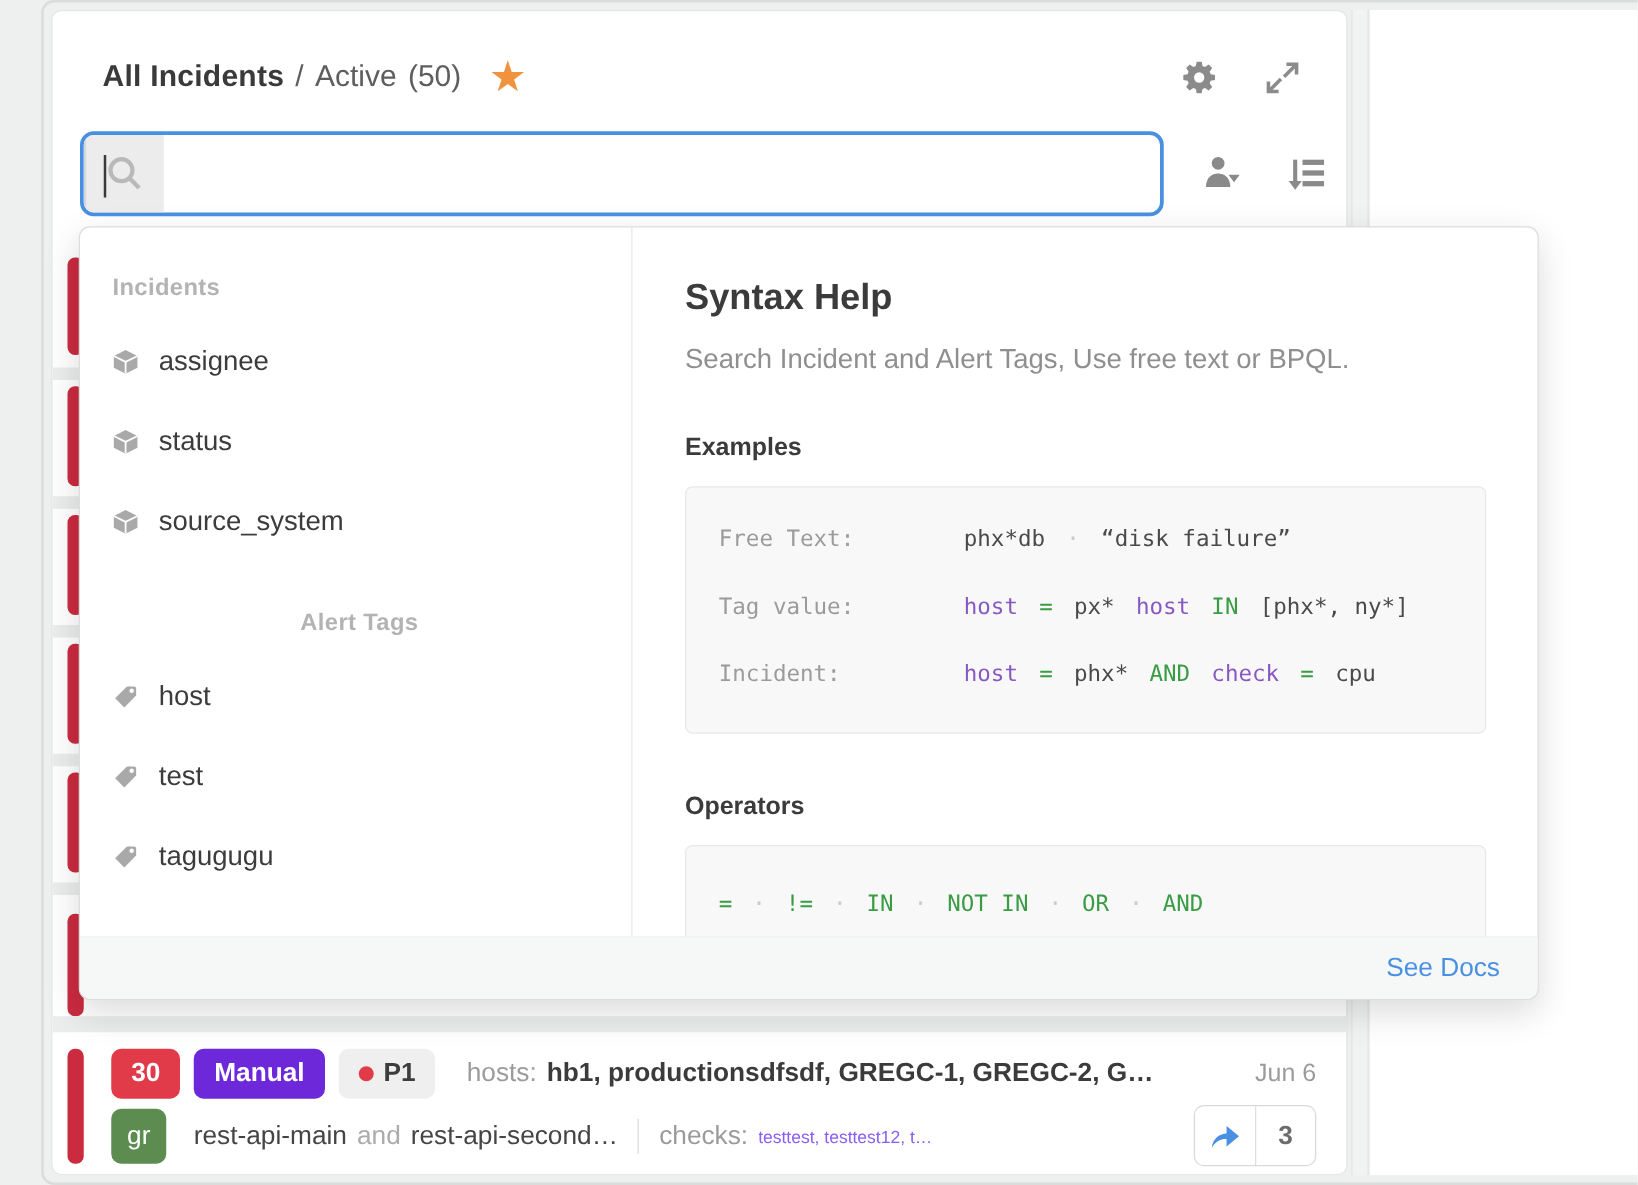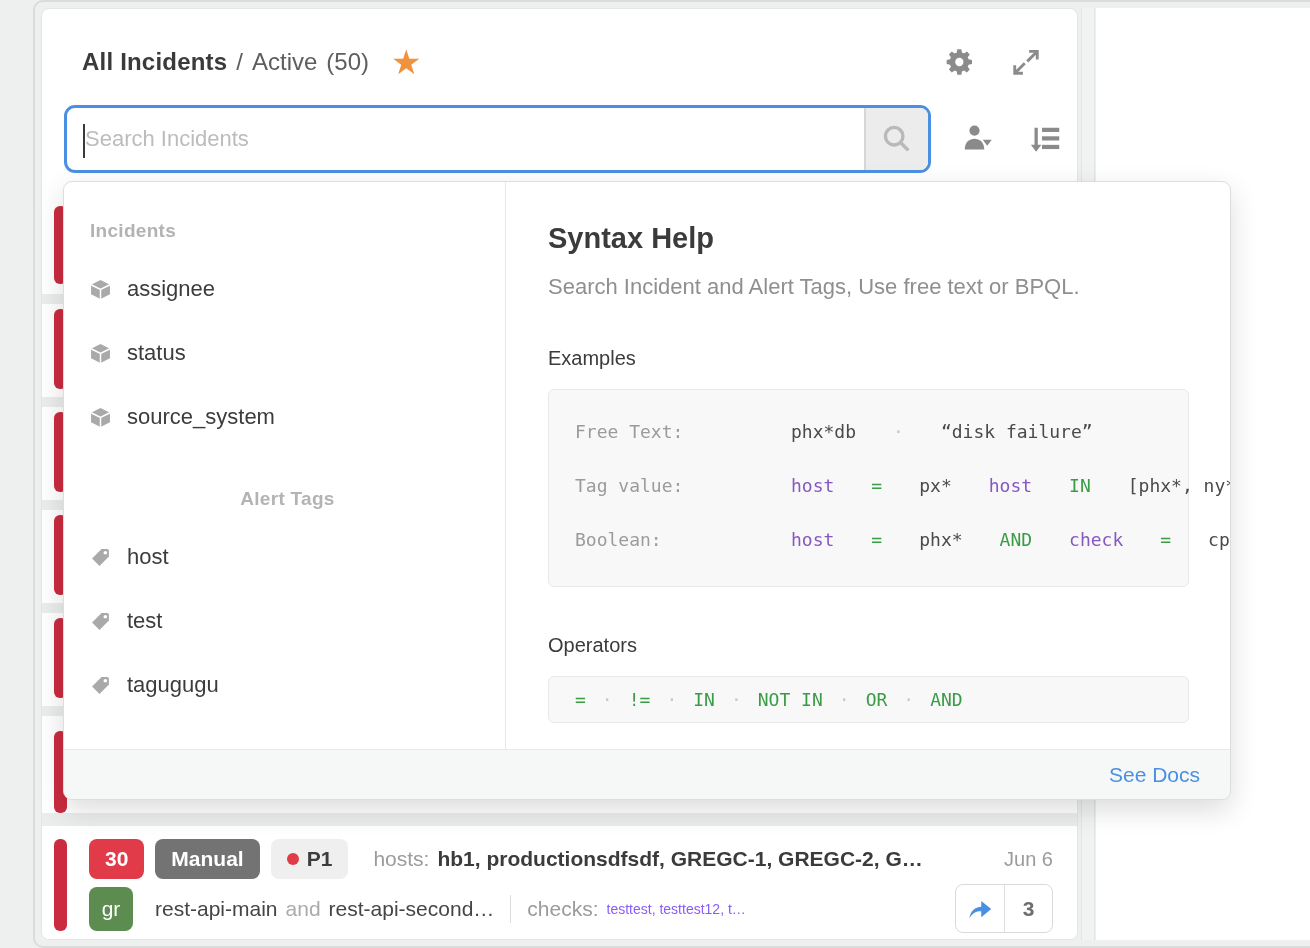--- a/index.html
+++ b/index.html
@@ -35,21 +35,21 @@
   .bg-gap { position:absolute; left:0; width:24px; height:10px; background:#ebecec; }
   .row-gap-full { position:absolute; left:0; right:0; top:804px; height:13px; background:#ebecec; }
 
   
   .incident-row { position:absolute; left:0; right:0; top:817px; height:153px; background:#fff; cursor:pointer; }
   .inc-stripe { position:absolute; left:12px; top:13px; width:13px; height:92px; border-radius:6px; background:#cb2b3f; }
   .inc-line1 { position:absolute; left:47px; right:14px; top:11px; height:44px; display:flex; align-items:center; }
   .inc-line2 { position:absolute; left:47px; right:14px; top:58px; height:49px; display:flex; align-items:center; }
   .badge { height:40px; display:flex; align-items:center; border-radius:8px; padding:0 16px; font-size:21px; font-weight:bold; margin-right:11px; }
   .badge-count { background:#e13b49; color:#fff; }
-  .badge-source { background:#737373; color:#fff; }
+  .badge-source { background:#6d28d9; color:#fff; }
   .badge-priority { background:#efefef; color:#3d3d3d; }
   .pri-dot { width:12px; height:12px; border-radius:50%; background:#e13b49; margin-right:8px; }
   .hosts-label { font-size:21px; color:#9b9b9b; margin:0 8px 0 14px; white-space:nowrap; }
   .hosts-value { font-size:21px; font-weight:bold; color:#3b3b3b; white-space:nowrap; overflow:hidden; flex:1; }
   .inc-date { font-size:20px; color:#9b9b9b; margin-left:14px; margin-right:10px; white-space:nowrap; }
   .avatar { width:44px; height:44px; border-radius:8px; background:#5d8c50; color:#fff; font-size:21px; display:flex; align-items:center; justify-content:center; margin-right:22px; flex:none; }
   .inc-title { font-size:21px; color:#454545; white-space:nowrap; }
   .inc-and { font-size:21px; color:#ababab; margin:0 8px; }
   .vdiv { width:1px; height:28px; background:#dcdcdc; margin:0 16px; flex:none; }
   .checks-label { font-size:21px; color:#9b9b9b; margin-right:8px; white-space:nowrap; }
@@ -69,30 +69,30 @@
   .dd-left { position:absolute; left:0; top:0; bottom:50px; width:442px; border-right:1px solid #e7e7e7; padding:38px 20px 0 26px; }
   .sg-header { font-size:19px; font-weight:bold; color:#b3b3b3; letter-spacing:.3px; margin-bottom:32px; }
   .sg-header.second { margin-top:56px;text-align:center; }
   .sg-item { display:flex; align-items:center; height:30px; margin-bottom:34px; cursor:pointer; }
   .sg-item svg { flex:none; margin-right:16px; }
   .sg-label { font-size:22px; color:#3c3c3c; }
 
   .dd-right { position:absolute; left:443px; top:0; bottom:50px; right:0; padding:40px 41px 0 41px; overflow:hidden; }
   .sh-title { font-size:29px; font-weight:bold; color:#3b3b3b; }
   .sh-sub { font-size:22px; color:#8f8f8f; margin-top:19px; }
-  .sh-h3 { font-size:20px; font-weight:normal; color:#3b3b3b; margin-top:47px; }
+  .sh-h3 { font-size:20px; font-weight:bold; color:#3b3b3b; margin-top:47px; }
   .code-box { margin-top:19px; background:#f8f8f8; border:1px solid #e8e8e8; border-radius:6px; padding:14px 26px 20px 26px; font-family:"DejaVu Sans Mono", monospace; font-size:18px; }
-  .ex-row { display:flex; align-items:center; height:54px; white-space:nowrap;gap:20px; }
+  .ex-row { display:flex; align-items:center; height:54px; white-space:nowrap; }
   .ex-label { display:inline-block; width:196px; color:#9b9b9b; flex:none; }
   .tk { margin-right:17px; }
   .tk-dark { color:#4a4a4a; }
   .tk-purple { color:#8757c2; }
   .tk-green { color:#3b9c46; }
   .tk-sep { color:#c9c9c9; }
-  .code-box.ops { padding:12px 26px; }
+  .code-box.ops { padding:36px 26px; }
   .op-sep { color:#c9c9c9; margin:0 16px; }
   .dd-footer { position:absolute; left:0; right:0; bottom:0; height:50px; background:#f6f7f7; border-top:1px solid #e9e9e9; border-radius:0 0 9px 9px; display:flex; align-items:center; justify-content:flex-end; padding-right:30px; }
   .see-docs { font-size:21px; color:#4a90e2; text-decoration:none; cursor:pointer; }
 </style>
 </head>
 <body>
 
 <div class="page">
 
   <div class="main-panel">
@@ -116,21 +116,20 @@
             <path d="M20.5 4 13 11.5"></path>
             <path d="M9.5 21H3v-6.5"></path>
             <path d="M3.5 20.5 11 13"></path>
             <path d="M21 4 l-2.5 0" stroke="none"></path>
           </svg>
       </span>
     </div>
 
     <div class="search-row">
       <div class="search-box">
-        <input class="search-input" type="text" placeholder="Search Incidents" style="">
         <span class="caret"></span>
         <button class="search-btn">
           <svg width="34" height="34" viewBox="0 0 24 24" fill="none" stroke="#b9b9b9" stroke-width="2.4">
               <circle cx="10" cy="10" r="6.2"></circle>
               <path d="M14.6 14.6 20 20"></path>
             </svg>
         </button>
       </div>
       <span class="mini-icon">
         <svg width="36" height="36" viewBox="0 0 24 24" fill="#8a8a8a">
@@ -272,21 +271,21 @@
           <div class="ex-row">
             <span class="ex-label">Tag value:</span>
             <span class="tk tk-purple">host</span>
             <span class="tk tk-green">=</span>
             <span class="tk tk-dark">px*</span>
             <span class="tk tk-purple">host</span>
             <span class="tk tk-green">IN</span>
             <span class="tk tk-dark">[phx*, ny*]</span>
           </div>
           <div class="ex-row">
-            <span class="ex-label">Boolean:</span>
+            <span class="ex-label">Incident:</span>
             <span class="tk tk-purple">host</span>
             <span class="tk tk-green">=</span>
             <span class="tk tk-dark">phx*</span>
             <span class="tk tk-green">AND</span>
             <span class="tk tk-purple">check</span>
             <span class="tk tk-green">=</span>
             <span class="tk tk-dark">cpu</span>
           </div>
         </div>
       <div class="sh-h3">Operators</div>

